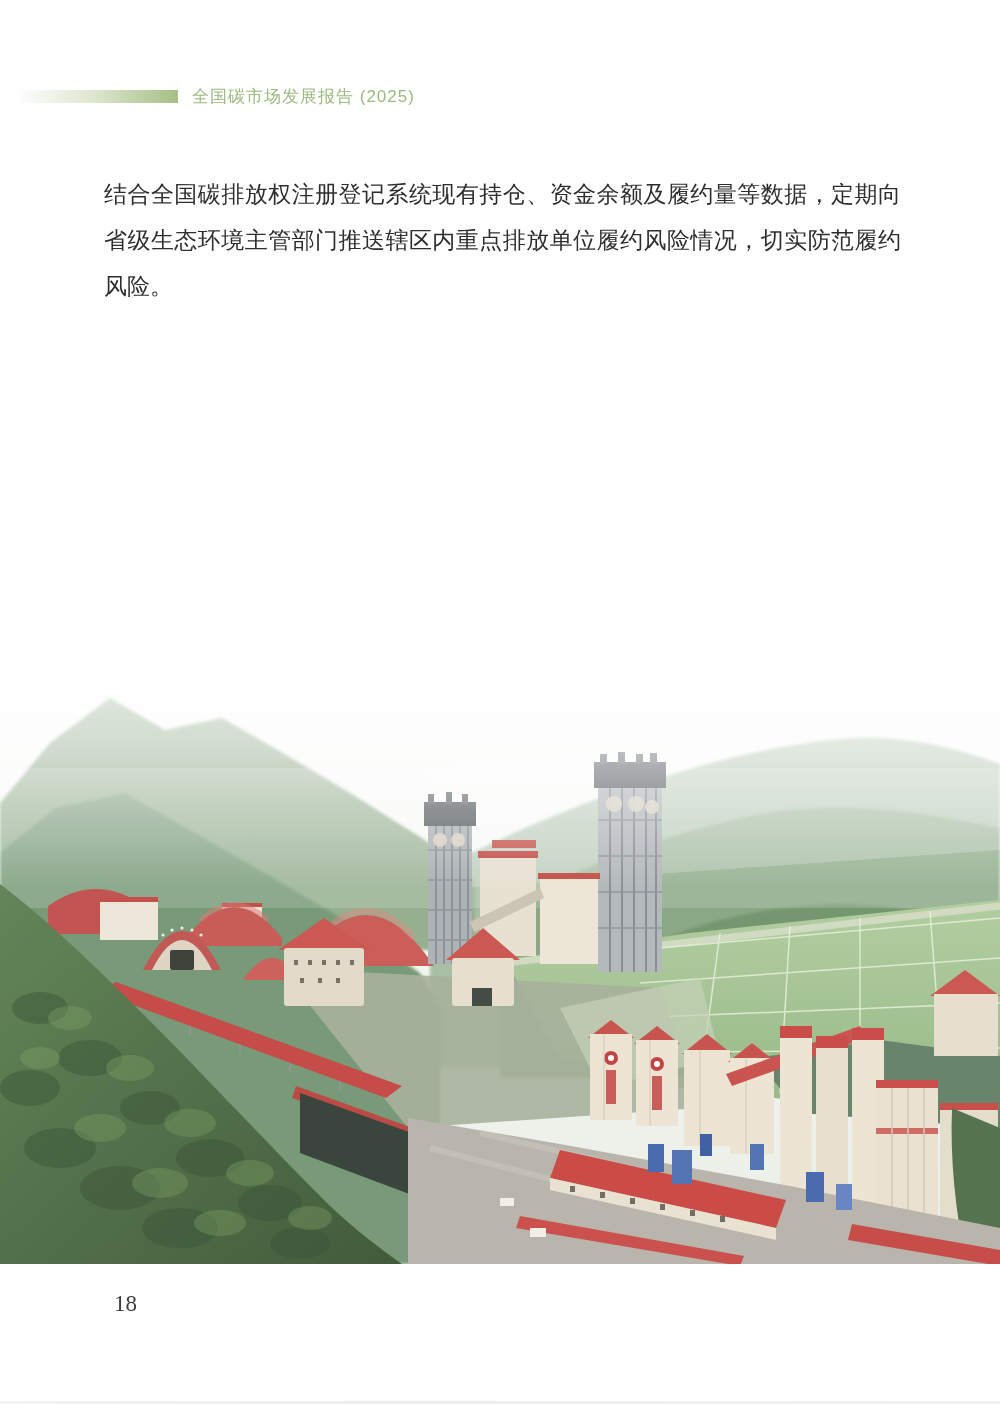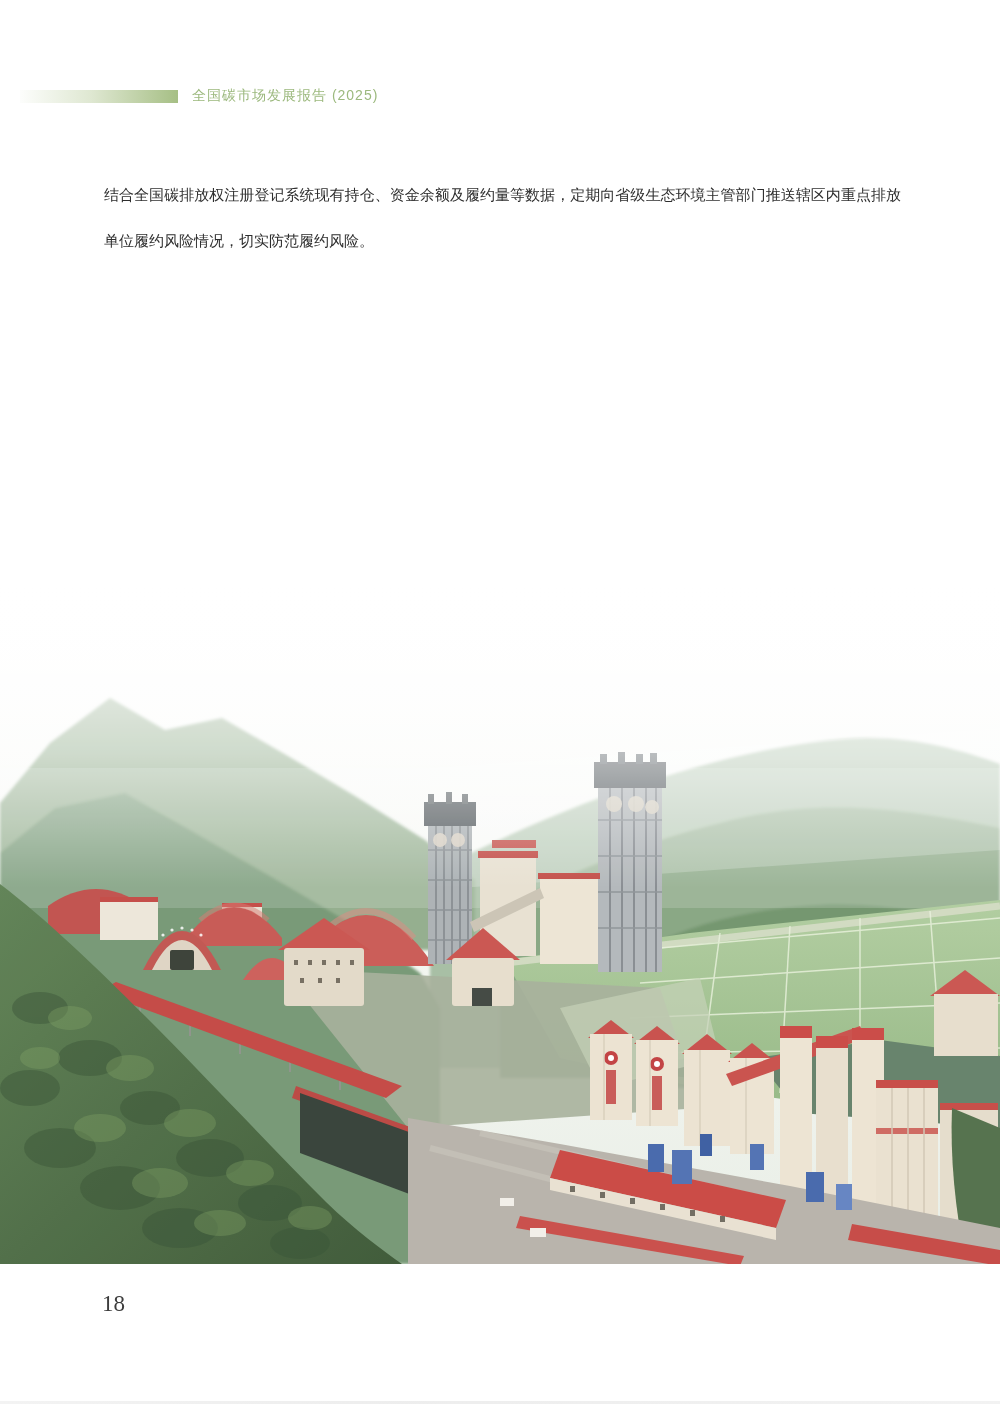--- a/index.html
+++ b/index.html
@@ -8,38 +8,38 @@
     overflow:hidden;font-family:"Liberation Serif","DejaVu Serif",serif;
   }
   
   .header{position:absolute;top:88px;left:20px;height:16px;display:flex;align-items:center;}
   .header-bar{
     width:158px;height:13px;margin-right:14px;
     background:linear-gradient(to right, rgba(209,222,194,0.05), rgba(196,212,172,0.55) 45%, #a6bf85 100%);
   }
   .header-title{
     font-family:"Liberation Sans","DejaVu Sans",sans-serif;
-    font-size:14px;color:#9cb97e;letter-spacing:1px;white-space:nowrap;
+    font-size:17px;color:#9cb97e;letter-spacing:1px;white-space:nowrap;
   }
   
   .body-text{
     position:absolute;left:104px;top:172px;width:797px;
-    font-size:15px;line-height:46px;color:#2e2e2e;
+    font-size:23px;line-height:46px;color:#2e2e2e;
     text-align:justify;text-justify:inter-ideograph;
   }
   .body-text p{margin:0;}
   .body-text p.indent{margin-top:19px;text-indent:2.1em;}
   
   .photo{
     position:absolute;left:0;top:588px;width:1000px;height:676px;overflow:hidden;
   }
   .photo svg{display:block;width:1000px;height:676px;}
   
   .page-number{
-    position:absolute;left:102px;top:1291px;font-size:23px;color:#3d3d3d;
+    position:absolute;left:114px;top:1291px;font-size:23px;color:#3d3d3d;
     font-family:"Liberation Serif","DejaVu Serif",serif;
   }
   .bottom-edge{
     position:absolute;left:0;bottom:0;width:100%;height:3px;
     background:linear-gradient(to right,#f0f0f0 0%,#e9e9e9 40%,#efefef 100%);
     opacity:.8;
   }
 </style>
 </head>
 <body>

